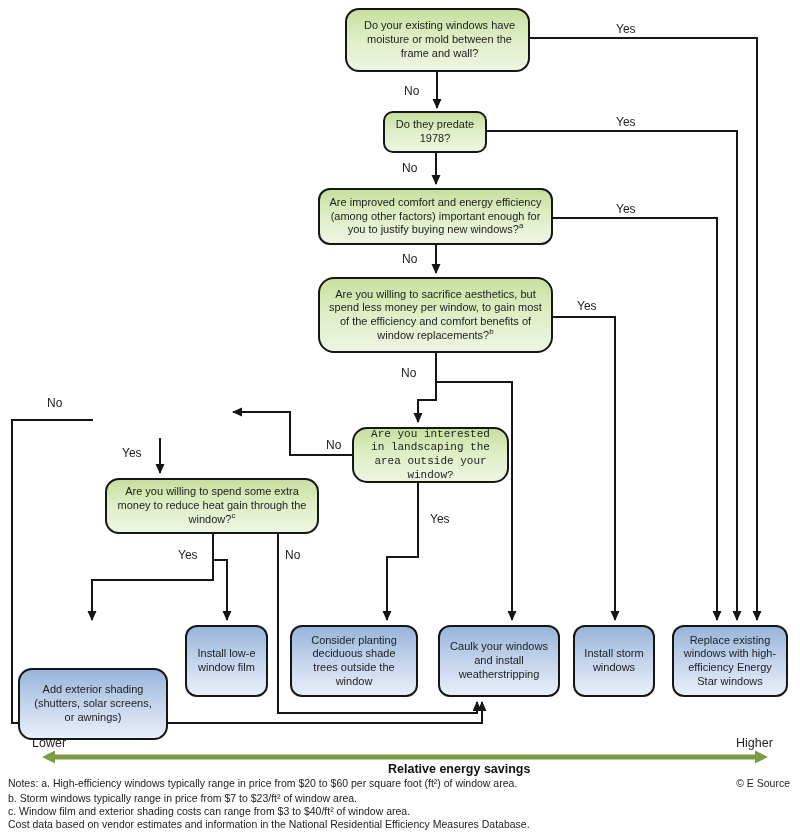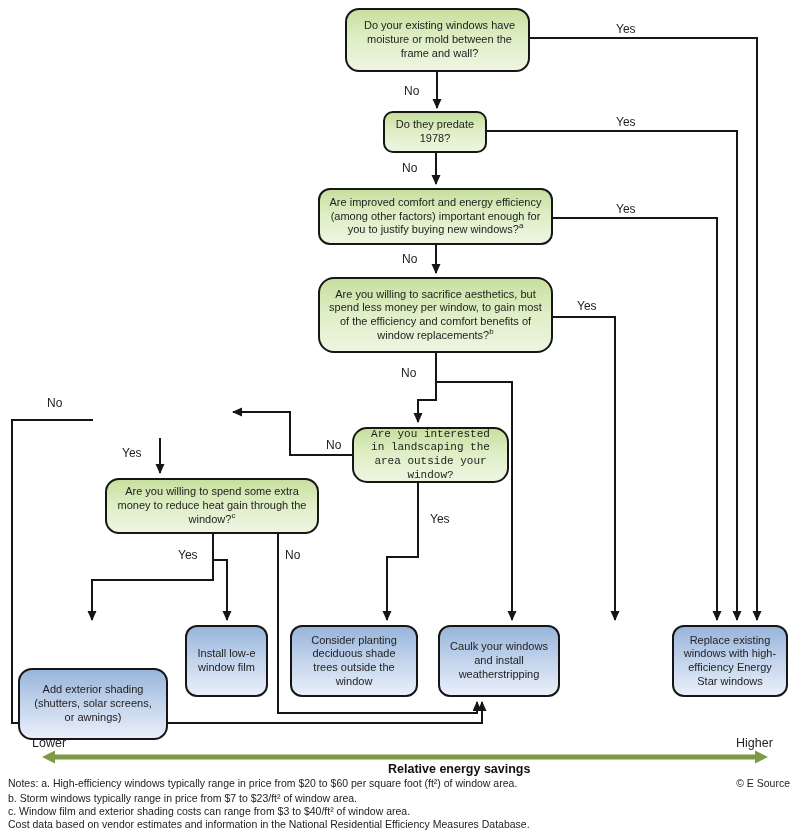--- a/index.html
+++ b/index.html
@@ -89,20 +89,23 @@
   </div>
   <div class="node action" style="left:185px;top:625px;width:83px;height:72px;border-radius:12px;">
     <div>Install low-e window film</div>
   </div>
   <div class="node action" style="left:290px;top:625px;width:128px;height:72px;border-radius:12px;align-items:center;">
     <div>Consider planting deciduous shade trees outside the window</div>
   </div>
   <div class="node action" style="left:438px;top:625px;width:122px;height:72px;border-radius:12px;">
     <div>Caulk your windows and install weatherstripping</div>
   </div>
+  <div class="node action" style="left:573px;top:625px;width:82px;height:72px;border-radius:12px;">
+    <div>Install storm windows</div>
+  </div>
   <div class="node action" style="left:672px;top:625px;width:116px;height:72px;border-radius:12px;">
     <div>Replace existing windows with high-efficiency Energy Star windows</div>
   </div>
 
   <span class="edge-label" style="left:404px;top:84px;">No</span>
   <span class="edge-label" style="left:616px;top:22px;">Yes</span>
   <span class="edge-label" style="left:402px;top:161px;">No</span>
   <span class="edge-label" style="left:616px;top:115px;">Yes</span>
   <span class="edge-label" style="left:402px;top:252px;">No</span>
   <span class="edge-label" style="left:616px;top:202px;">Yes</span>

